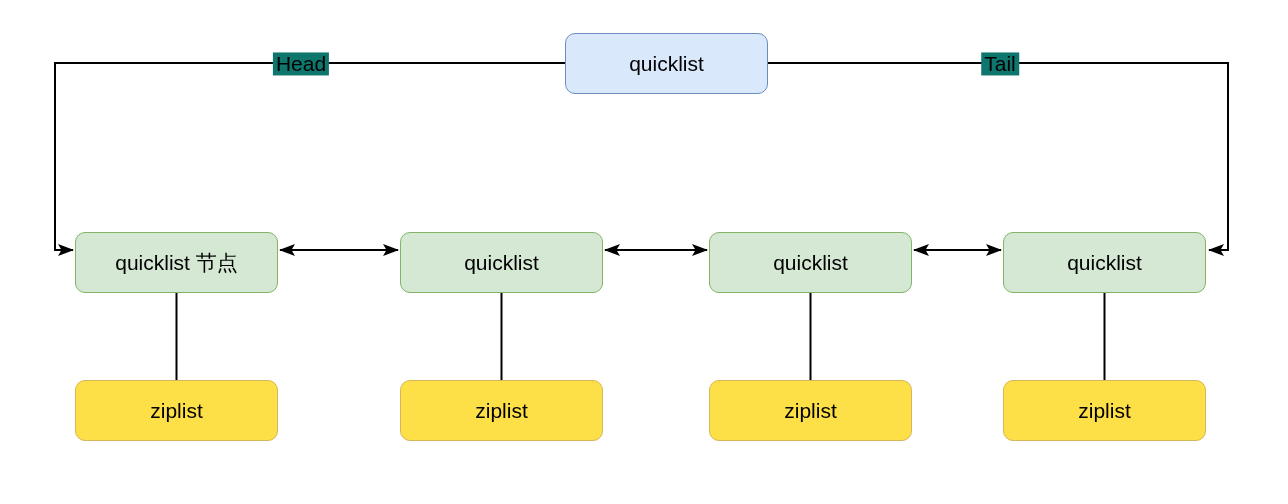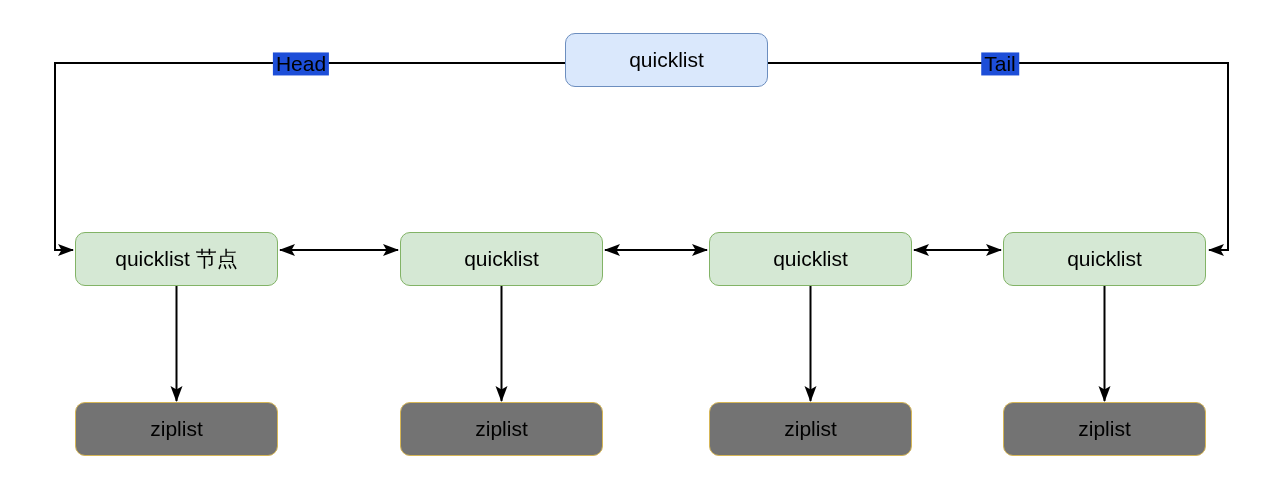--- a/index.html
+++ b/index.html
@@ -19,43 +19,43 @@
     position: absolute;
     left: 0;
     top: 0;
     width: 1288px;
     height: 504px;
   }
   .node {
     position: absolute;
     box-sizing: border-box;
     width: 203px;
-    height: 54px;
+    height: 61px;
     border-radius: 10px;
     border: 1.5px solid #000;
     display: flex;
     align-items: center;
     justify-content: center;
     font-size: 21px;
     color: #000000;
     white-space: nowrap;
   }
   .node.root   { background: #dae8fc; border-color: #6c8ebf; left: 565px; top: 33px; }
   .node.green  { background: #d5e8d4; border-color: #82b366; top: 232px; }
-  .node.yellow { background: #737373; border-color: #d6b656; top: 402px; }
+  .node.yellow { background: #fde047; border-color: #d6b656; top: 380px; }
 
   .col-0 { left: 75px; }
   .col-1 { left: 400px; }
   .col-2 { left: 709px; }
   .col-3 { left: 1003px; }
 
   .edge-label {
     position: absolute;
     transform: translate(-50%, -50%);
-    background: #1d4ed8;
+    background: #0f766e;
     padding: 0 3px;
     font-size: 21px;
     color: #000000;
     line-height: 1.1;
   }
   .edge-label.head { left: 301px; top: 64px; }
   .edge-label.tail { left: 1000px; top: 64px; }
 </style>
 </head>
 <body>

